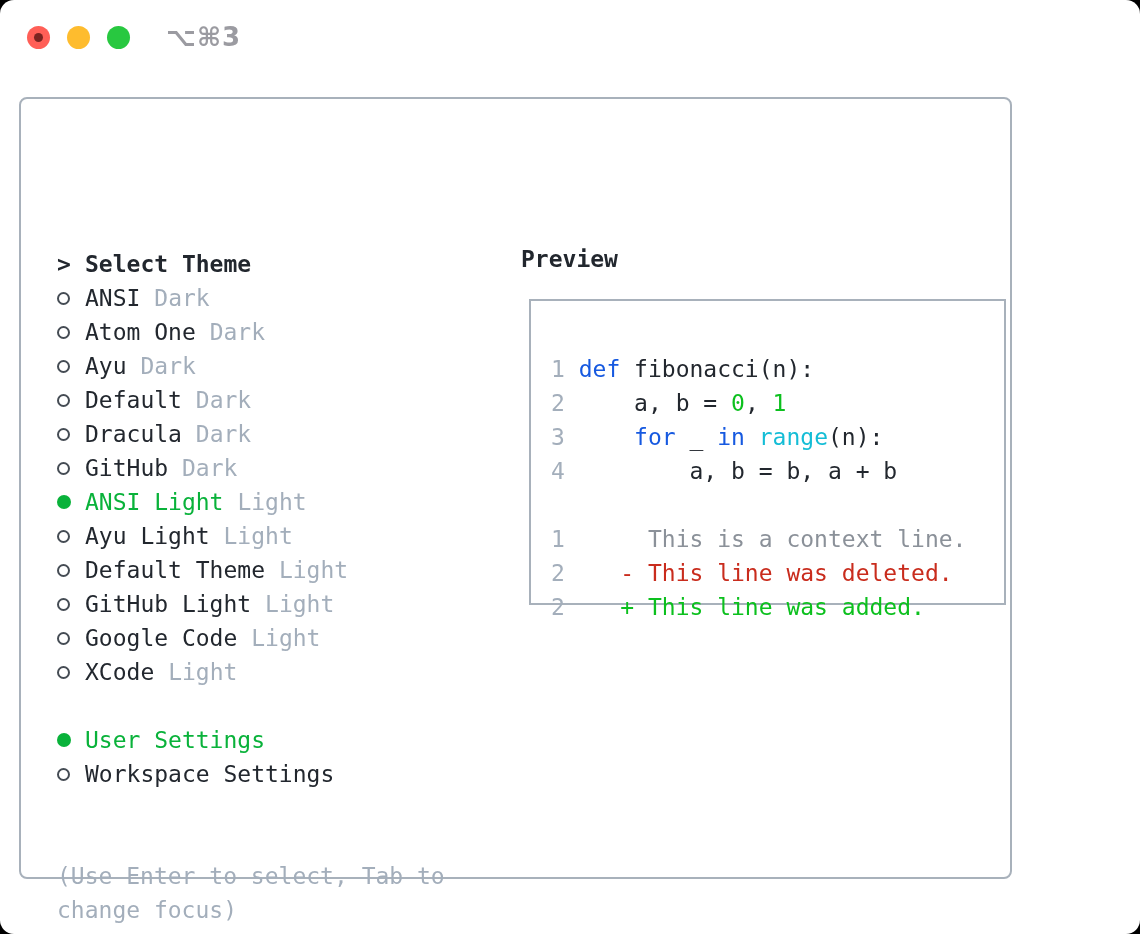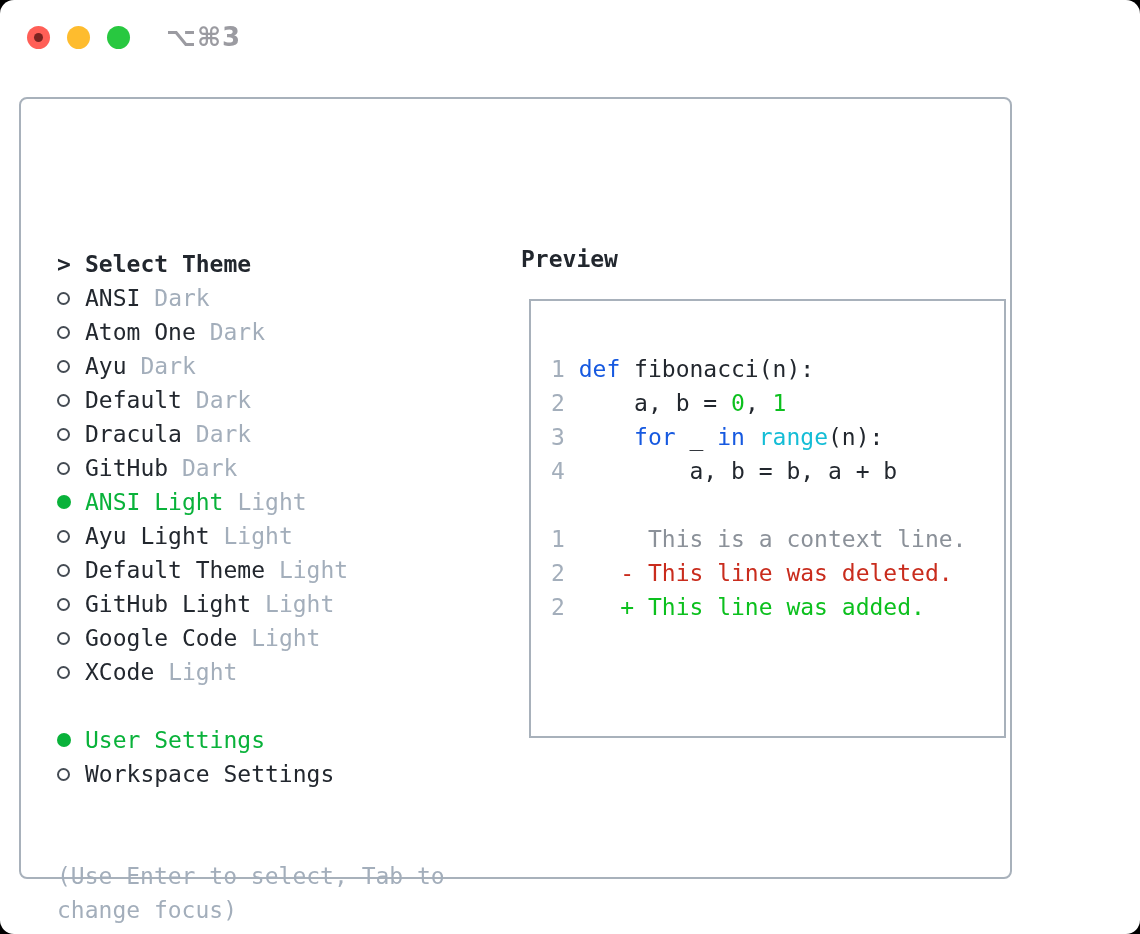--- a/index.html
+++ b/index.html
@@ -40,21 +40,21 @@
   .radio.sel{width:14px;height:14px;border:none;background:var(--accent-green);}
   #theme-list{position:absolute;left:36px;top:148px;}
   #apply-to{position:absolute;left:36px;top:624px;}
   #help{position:absolute;left:36px;top:760px;font-size:23px;line-height:34px;color:var(--muted-gray);white-space:pre;}
   
   #preview-label{
     position:absolute;left:500px;top:143px;height:34px;line-height:34px;
     font-size:23px;font-weight:700;color:var(--text-dark);
   }
   .preview-box{
-    position:absolute;left:508px;top:200px;width:477px;height:439px;
+    position:absolute;left:508px;top:200px;width:477px;height:306px;
     box-sizing:border-box;border:2px solid var(--border-gray);background:#fff;padding-left:18px;
   }
   #preview-lines{position:absolute;left:20px;top:51px;}
   .line{height:34px;line-height:34px;font-size:23px;white-space:pre;}
   .seg-ln{color:var(--muted-gray);}
   .seg-fg{color:var(--text-dark);}
   .seg-kw{color:var(--syntax-blue);}
   .seg-nu{color:var(--syntax-green);}
   .seg-cy{color:var(--syntax-cyan);}
   .seg-ctx{color:var(--context-gray);margin-top:40px;}

